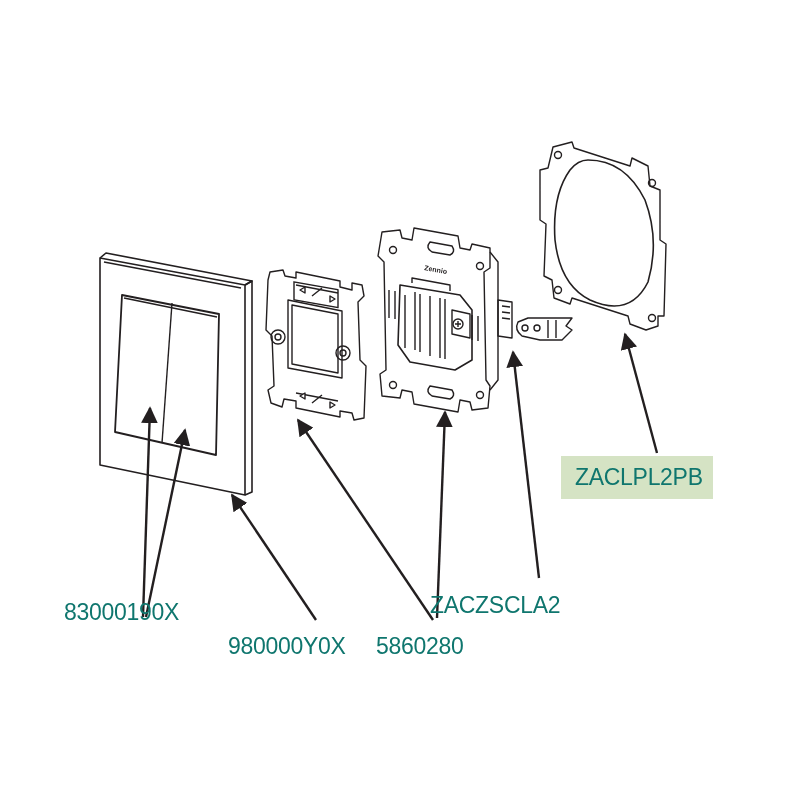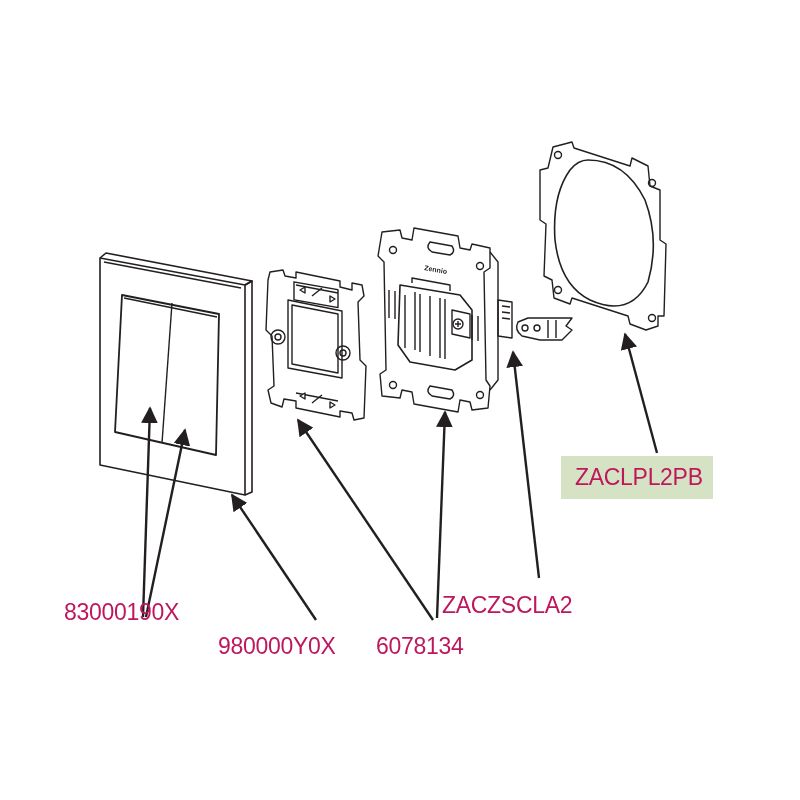--- a/index.html
+++ b/index.html
@@ -1,18 +1,18 @@
 <!DOCTYPE html>
 <html><head>
 <meta charset="utf-8">
 <style>
   html, body { margin:0; padding:0; background:#ffffff; }
   body { width:800px; height:800px; position:relative; overflow:hidden; font-family:"Liberation Sans", sans-serif; }
   #diagram { position:absolute; left:0; top:0; width:800px; height:800px; }
-  .label { position:absolute; font-family:"Liberation Sans", sans-serif; font-size:23px; color:#be185d; letter-spacing:-0.3px; white-space:nowrap; }
+  .label { position:absolute; font-family:"Liberation Sans", sans-serif; font-size:23px; color:#0f766e; letter-spacing:-0.3px; white-space:nowrap; }
   .label.highlight { background:#d5e3c4; padding:8px 10px 8px 14px; }
 </style>
 </head>
 <body>
 
 <svg id="diagram" viewBox="0 0 800 800" xmlns="http://www.w3.org/2000/svg">
   <defs>
     <marker id="ah" viewBox="0 0 10 10" refX="9" refY="5" markerWidth="7" markerHeight="7" orient="auto-start-reverse">
       <path d="M0,0 L10,5 L0,10 z" fill="#231f20"></path>
     </marker>
@@ -89,16 +89,16 @@
     <line x1="146" y1="617" x2="185" y2="430" marker-end="url(#ah)"></line>
     <line x1="316" y1="620" x2="232" y2="495" marker-end="url(#ah)"></line>
     <line x1="433" y1="620" x2="298" y2="420" marker-end="url(#ah)"></line>
     <line x1="437" y1="618" x2="445" y2="412" marker-end="url(#ah)"></line>
     <line x1="539" y1="578" x2="513" y2="352" marker-end="url(#ah)"></line>
     <line x1="657" y1="453" x2="625" y2="334" marker-end="url(#ah)"></line>
   </g>
 </svg>
 
 <div class="label" style="left:64px; top:599px;">83000190X</div>
-<div class="label" style="left:218px; top:633px;">980000Y0X</div>
-<div class="label" style="left:376px; top:633px;">6078134</div>
-<div class="label" style="left:442px; top:592px;">ZACZSCLA2</div>
+<div class="label" style="left:228px; top:633px;">980000Y0X</div>
+<div class="label" style="left:376px; top:633px;">5860280</div>
+<div class="label" style="left:430px; top:592px;">ZACZSCLA2</div>
 <div class="label highlight" style="left:561px; top:456px;">ZACLPL2PB</div>
 
 </body></html>

